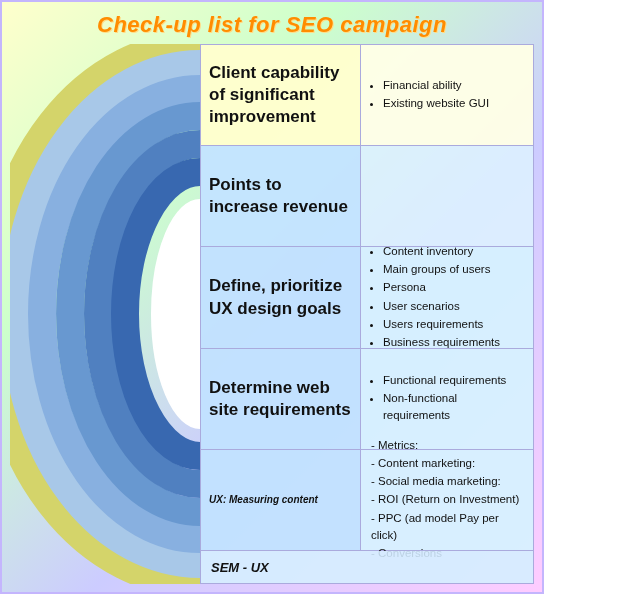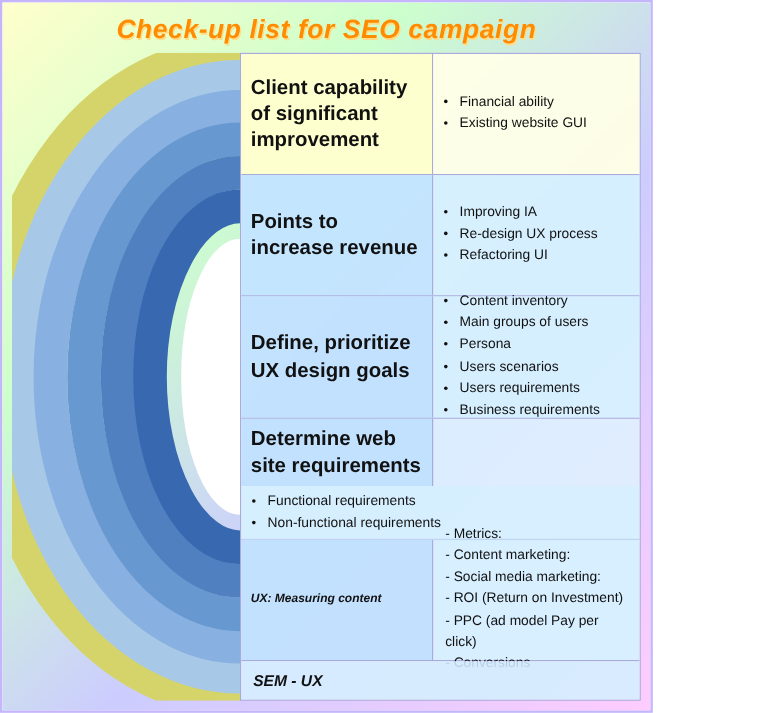--- a/index.html
+++ b/index.html
@@ -156,21 +156,21 @@
     .row1 .cell-right { background: rgba(255,255,230,0.7); }
 
     .row2 { background: rgba(210,240,255,0.6); }
     .row2 .cell-left { background: rgba(190,225,255,0.8); }
     .row2 .cell-right { background: rgba(210,240,255,0.6); }
 
     .row3 { background: rgba(210,240,255,0.6); }
     .row3 .cell-left { background: rgba(185,220,255,0.75); }
     .row3 .cell-right { background: rgba(210,240,255,0.6); }
 
-    .row4 { background: rgba(210,240,255,0.6); flex-direction: column; }
+    .row4 { background: rgba(210,240,255,0.6); }
     .row4 .cell-left { background: rgba(185,220,255,0.75); }
     .row4 .cell-right { background: rgba(210,240,255,0.6); }
 
     .row5 { background: rgba(210,240,255,0.6); }
     .row5 .cell-left { background: rgba(185,220,255,0.75); font-style: italic; font-weight: bold; font-size: 10px; }
     .row5 .cell-right { background: rgba(210,240,255,0.6); }
 
     .row6 { background: rgba(210,235,255,0.65); max-height: 34px; min-height: 30px; flex: 0 0 32px; justify-content: flex-end; }
     .row6 .full-row { background: rgba(210,235,255,0.65); }
   </style>
@@ -214,39 +214,32 @@
             <li>Financial ability</li>
             <li>Existing website GUI</li>
           </ul>
         </div>
       </div>
 
       <div class="table-row row2">
         <div class="cell-left">
           <span>Points to increase revenue</span>
         </div>
-        <div class="cell-right">
-          <ul>
-            <li>Improving IA</li>
-            <li>Re-design UX process</li>
-            <li>Refactoring UI</li>
-          </ul>
-        </div>
       </div>
 
       <div class="table-row row3">
         <div class="cell-left">
           <span>Define, prioritize UX design goals</span>
         </div>
         <div class="cell-right">
           <ul>
             <li>Content inventory</li>
             <li>Main groups of users</li>
             <li>Persona</li>
-            <li>Users scenarios</li>
+            <li>User scenarios</li>
             <li>Users requirements</li>
             <li>Business requirements</li>
           </ul>
         </div>
       </div>
 
       <div class="table-row row4">
         <div class="cell-left">
           <span>Determine web site requirements</span>
         </div>

